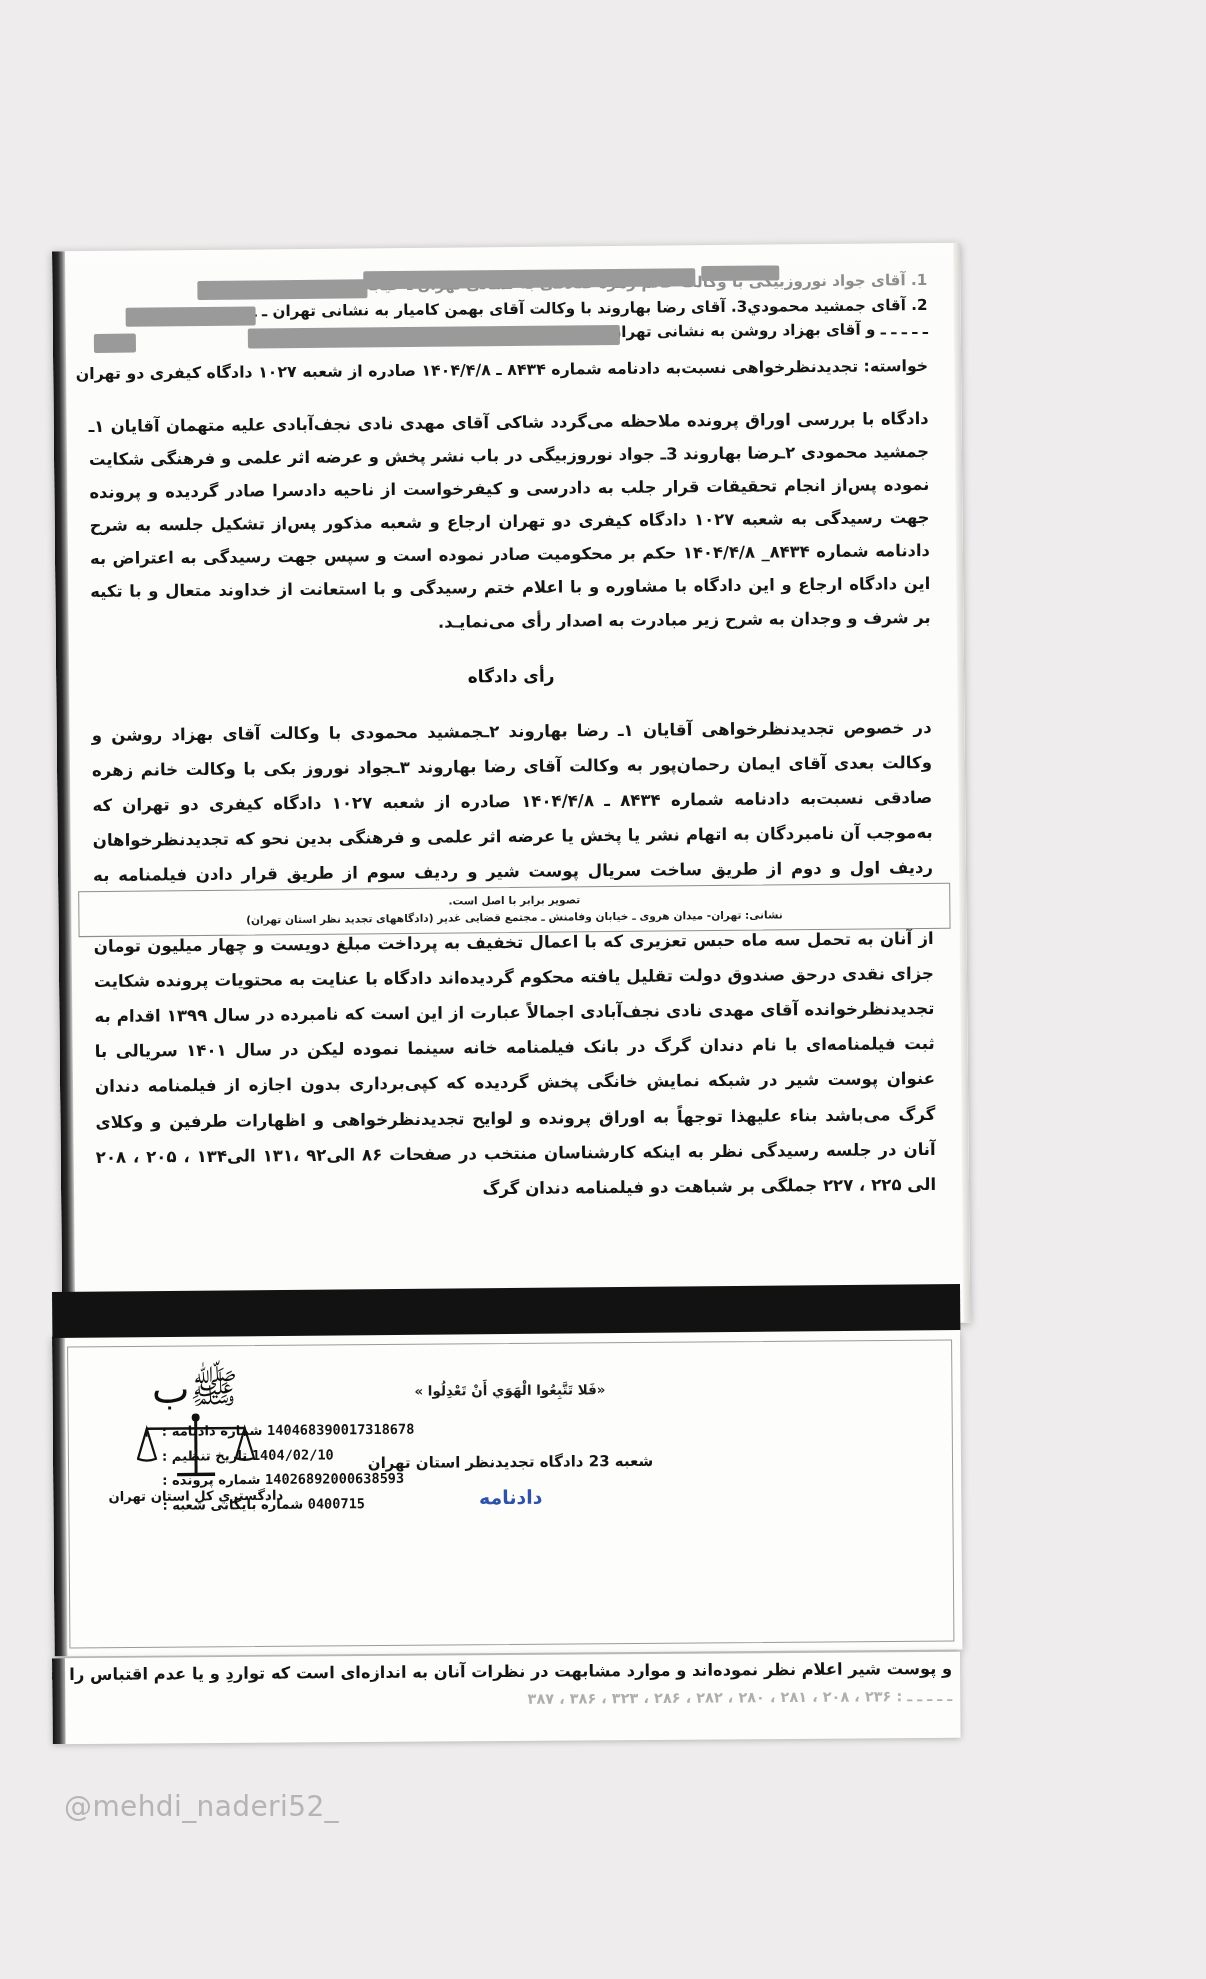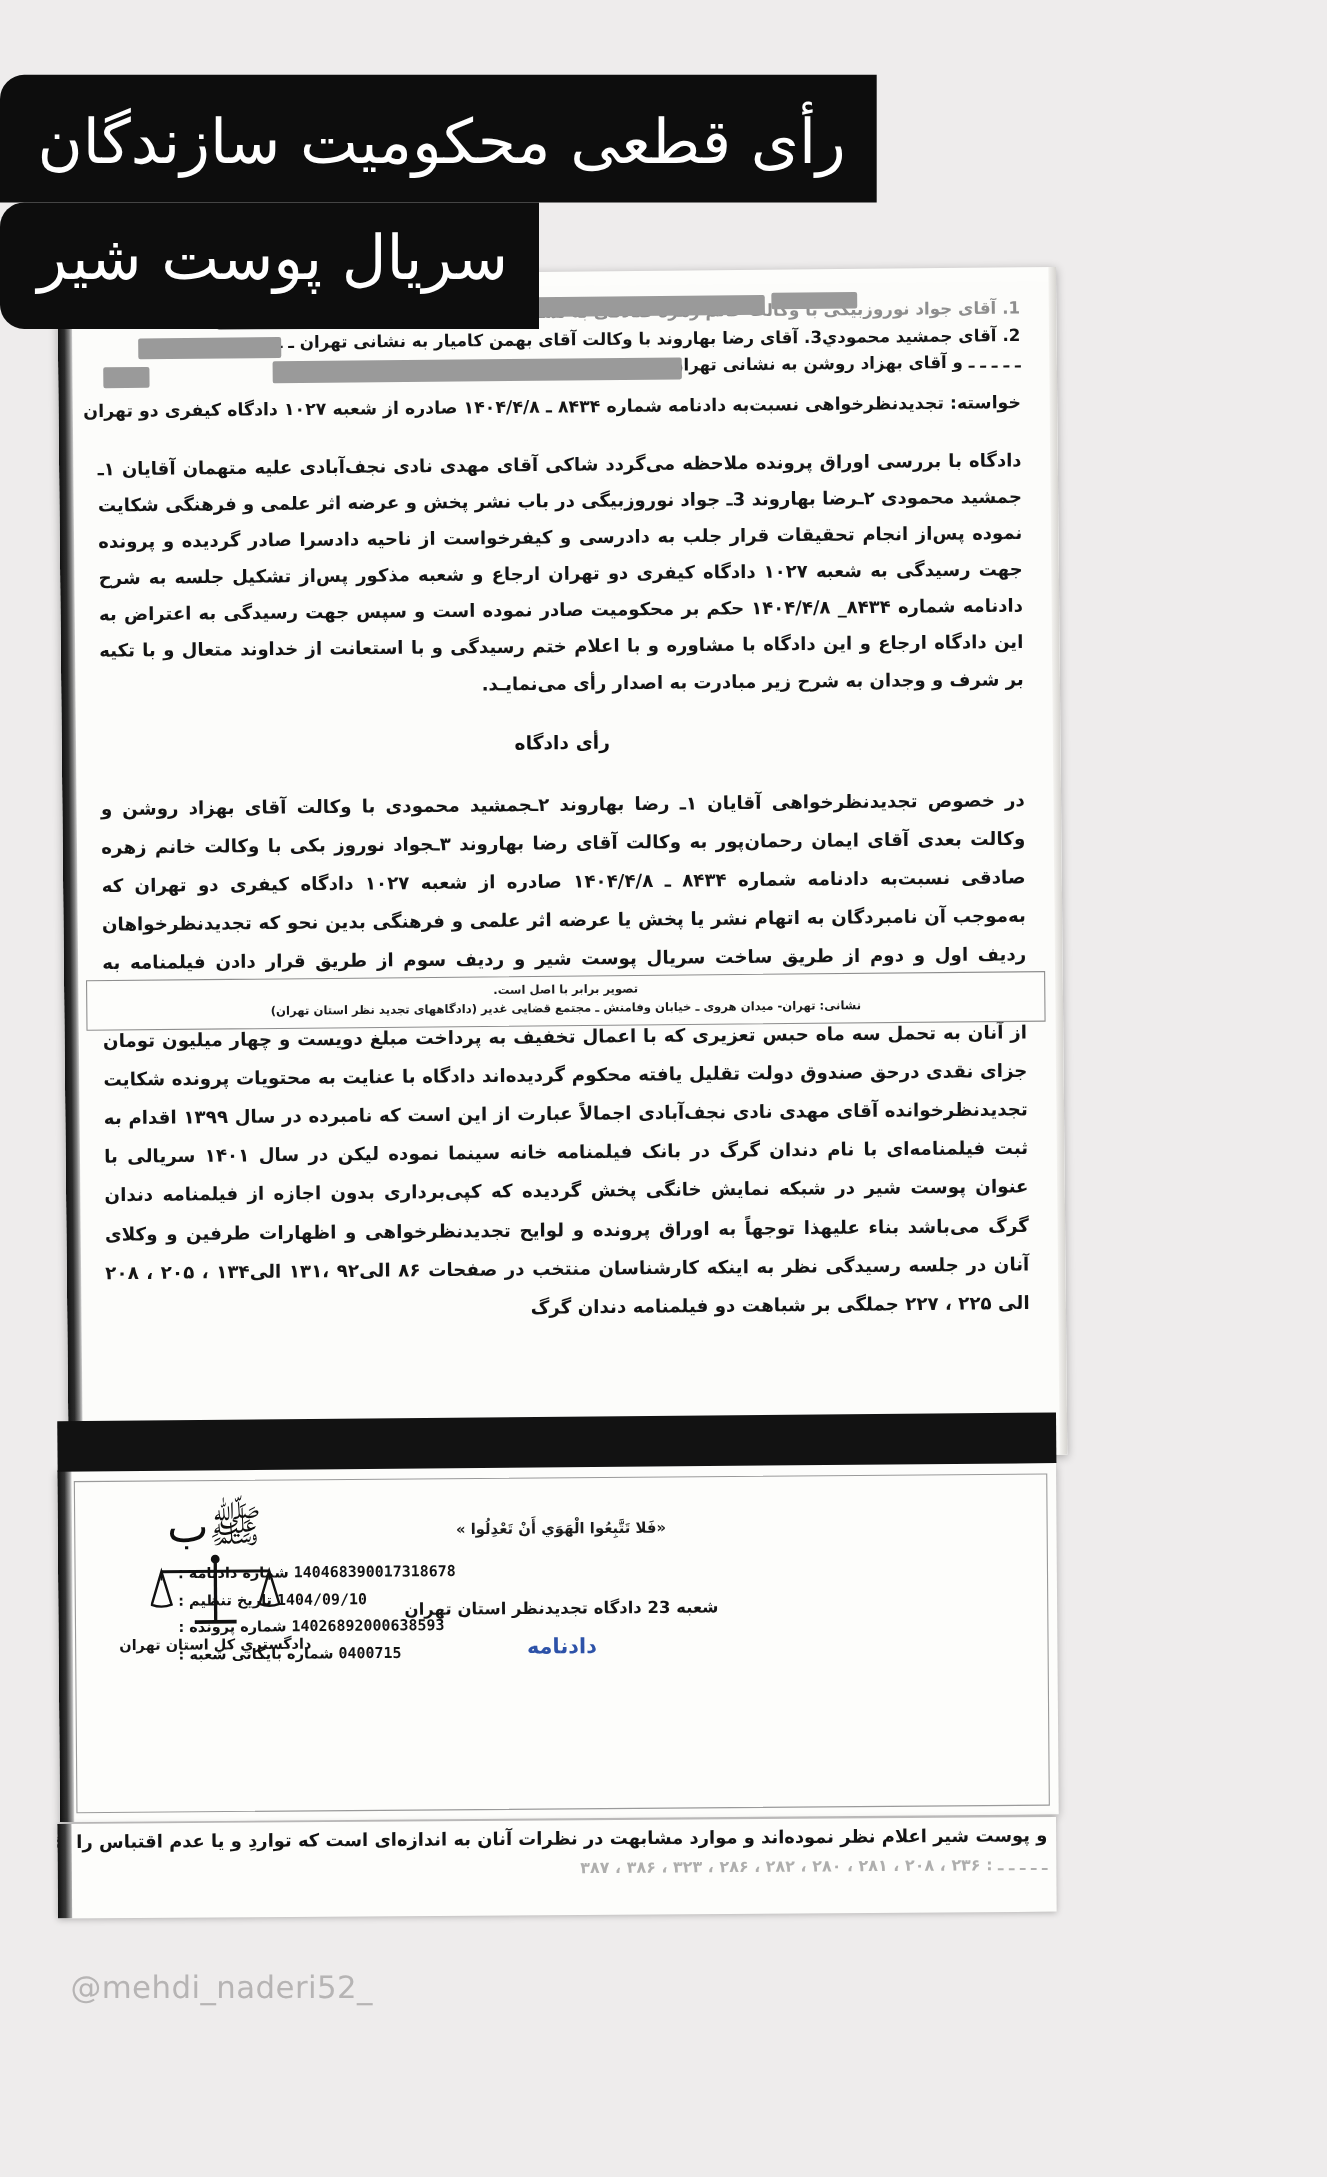--- a/index.html
+++ b/index.html
@@ -355,24 +355,20 @@
     letter-spacing: .4px;
     direction: ltr;
     z-index: 30;
   }
 </style>
 </head>
 <body>
 
 <div class="story">
 
-  <div class="title-overlay">
-    <div class="title-line l1">رأی قطعی محکومیت سازندگان</div>
-    <div class="title-line l2">سریال پوست شیر</div>
-  </div>
 
   <div class="doc-photo">
     <div class="page-inner">
 
       <div class="fa top-list">
         <div class="ln">
           <span class="fade-txt">1. آقای جواد نوروزبیگی با وکالت خانم زهره صادقی به نشانی تهران ـ خیابان ـ ـ ـ ـ ـ ـ</span>
         </div>
         <div class="ln">
           <span>2. آقای جمشید محمودي3. آقای رضا بهاروند با وکالت آقای بهمن کامیار به نشانی تهران ـ ـ ـ ـ ـ  به</span>
@@ -416,21 +412,21 @@
           <div class="lh-branch">شعبه 23 دادگاه تجدیدنظر استان تهران</div>
           <div class="lh-dadnameh">دادنامه</div>
         </div>
 
         <div class="lh-meta">
           <div class="row">
             <span class="val">140468390017318678</span>
             <span>شماره دادنامه :</span>
           </div>
           <div class="row">
-            <span class="val">1404/09/10</span>
+            <span class="val">1404/02/10</span>
             <span>تاریخ تنظیم :</span>
           </div>
           <div class="row">
             <span class="val">14026892000638593</span>
             <span>شماره پرونده :</span>
           </div>
           <div class="row">
             <span class="val">0400715</span>
             <span>شماره بایگانی شعبه :</span>
           </div>

